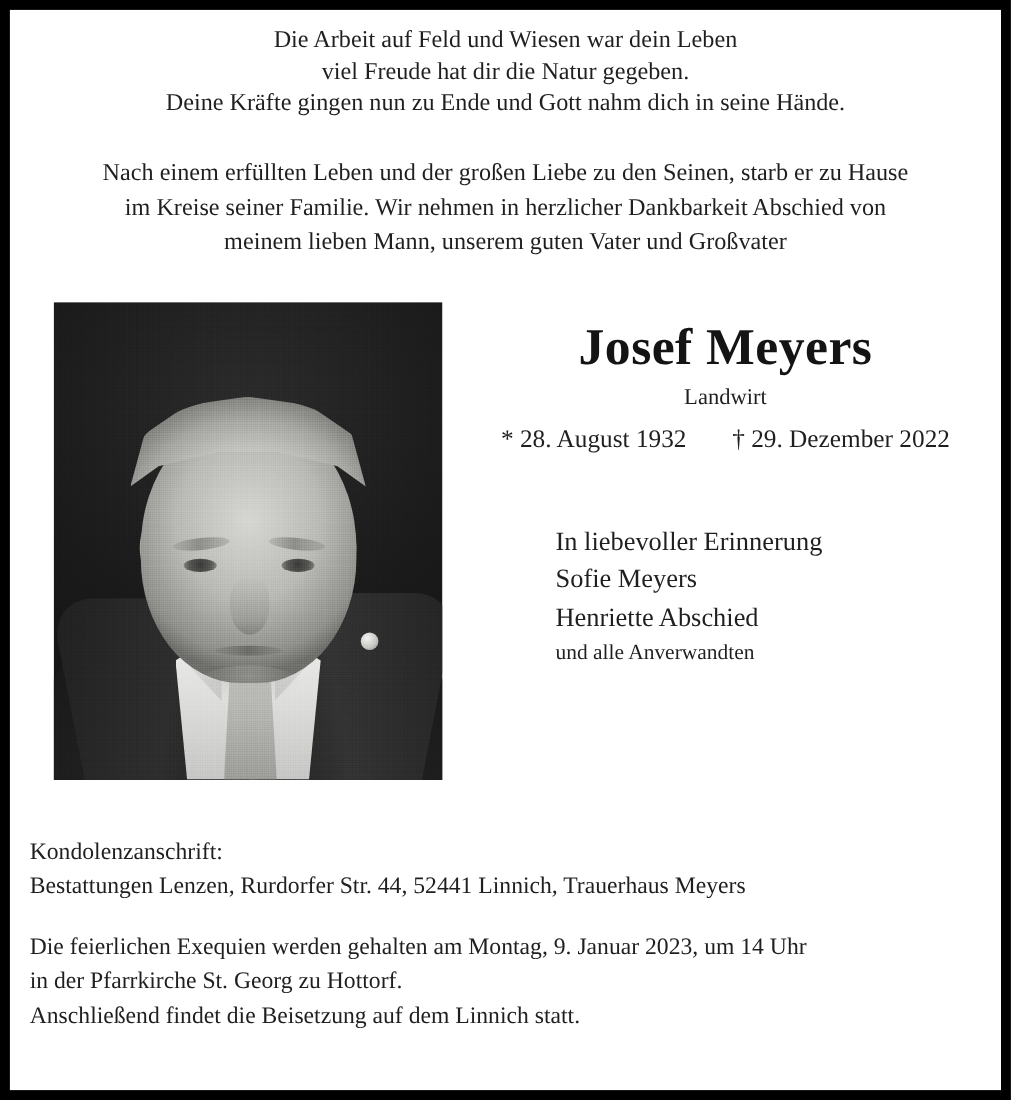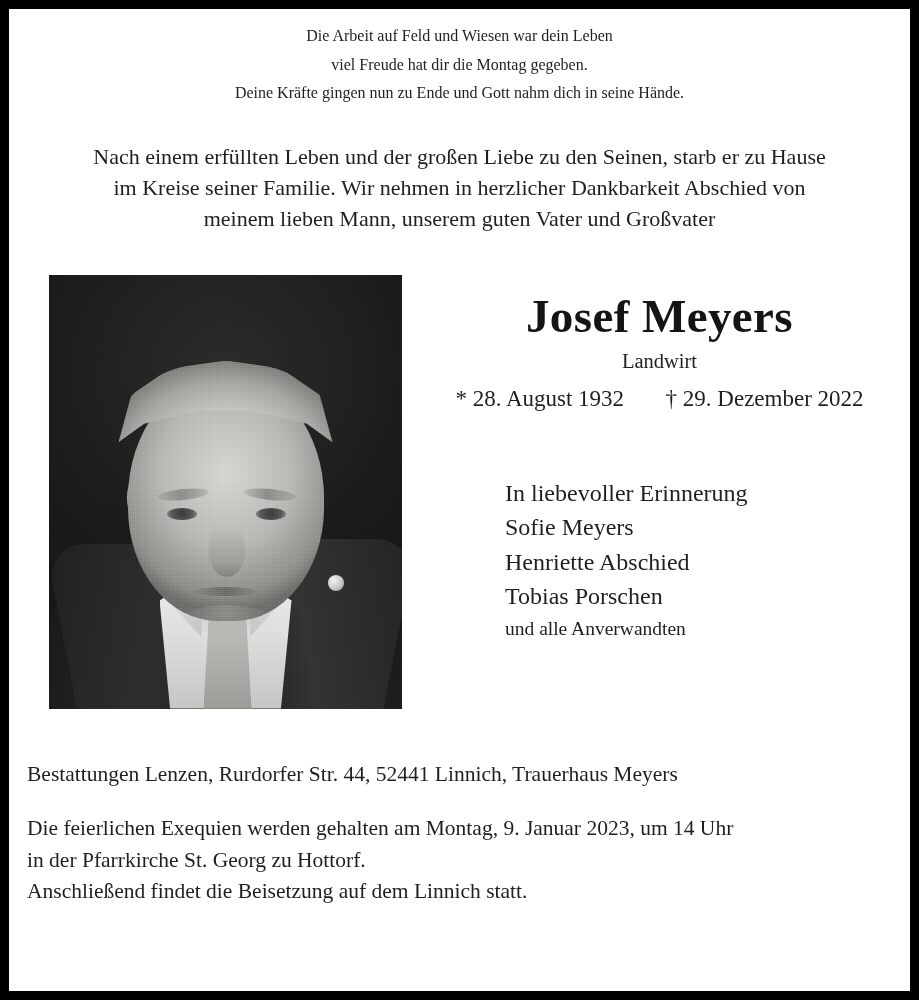--- a/index.html
+++ b/index.html
@@ -17,21 +17,21 @@
     box-sizing: border-box;
     font-family: "Liberation Serif", "DejaVu Serif", serif;
     color: #1b1b1b;
     overflow: hidden;
   }
 
   
   .verse {
     text-align: center;
     margin-top: 13px;
-    font-size: 16px;
+    font-size: 22px;
     line-height: 28.5px;
     color: #1f1f1f;
   }
   .verse .vline { display: block; white-space: nowrap; }
 
   
   .intro {
     text-align: center;
     margin-top: 33px;
     padding: 0 22px;
@@ -330,21 +330,21 @@
   }
   .footer .block-2 { margin-top: 23px; }
 </style>
 </head>
 <body>
 
 <div id="notice">
 
   <div class="verse">
     <span class="vline">Die Arbeit auf Feld und Wiesen war dein Leben</span>
-    <span class="vline">viel Freude hat dir die Montag gegeben.</span>
+    <span class="vline">viel Freude hat dir die Natur gegeben.</span>
     <span class="vline">Deine Kräfte gingen nun zu Ende und Gott nahm dich in seine Hände.</span>
   </div>
 
   <div class="intro">
     <span class="pline">Nach einem erfüllten Leben und der großen Liebe zu den Seinen, starb er zu Hause</span>
     <span class="pline">im Kreise seiner Familie. Wir nehmen in herzlicher Dankbarkeit Abschied von</span>
     <span class="pline">meinem lieben Mann, unserem guten Vater und Großvater</span>
   </div>
 
   <div class="middle">
@@ -383,28 +383,28 @@
         <span>28. August 1932</span>
         <span class="gap"></span>
         <span>†</span>
         <span>29. Dezember 2022</span>
       </div>
 
       <div class="mourners">
         <span class="m-line">In liebevoller Erinnerung</span>
         <span class="m-line">Sofie Meyers</span>
         <span class="m-line">Henriette Abschied</span>
-        <span class="m-line">Tobias Porschen</span>
         <span class="m-line small">und alle Anverwandten</span>
       </div>
     </div>
   </div>
 
   <div class="footer">
     <div class="block-1">
+      <span class="f-line">Kondolenzanschrift:</span>
       <span class="f-line">Bestattungen Lenzen, Rurdorfer Str. 44, 52441 Linnich, Trauerhaus Meyers</span>
     </div>
     <div class="block-2">
       <span class="f-line">Die feierlichen Exequien werden gehalten am Montag, 9. Januar 2023, um 14 Uhr</span>
       <span class="f-line">in der Pfarrkirche St. Georg zu Hottorf.</span>
       <span class="f-line">Anschließend findet die Beisetzung auf dem Linnich statt.</span>
     </div>
   </div>
 
 </div>

